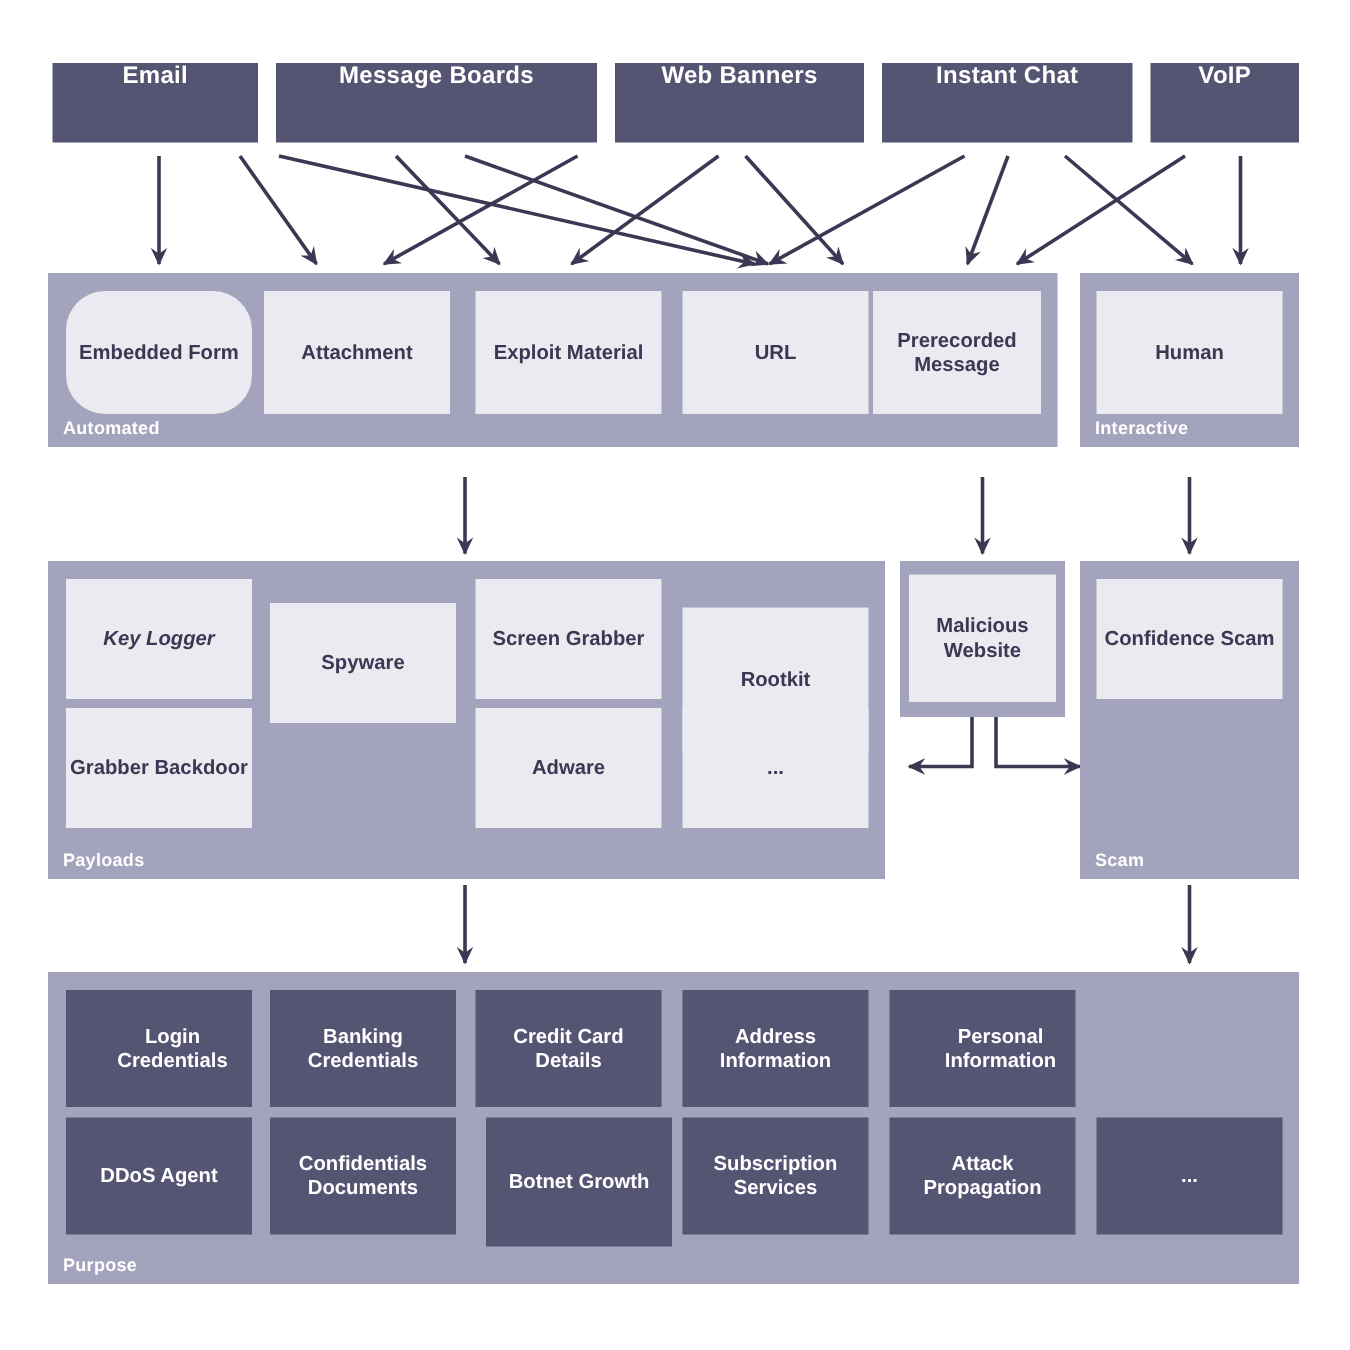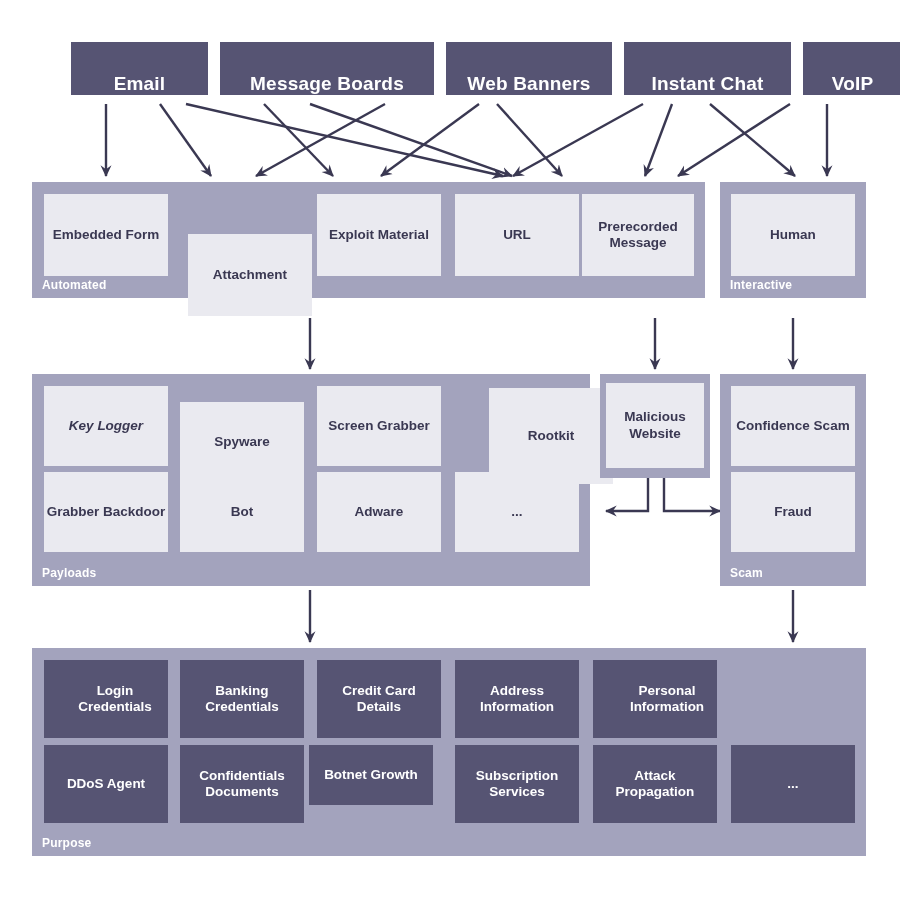--- a/index.html
+++ b/index.html
@@ -22,29 +22,28 @@
     height: 900px;
   }
 
   
   .abs { position: absolute; box-sizing: border-box; }
 
   
   .channel-box {
     background: #565473;
     color: #ffffff;
-    font-size: 19px;
+    font-size: 16px;
     font-weight: bold;
     display: flex;
-    align-items: flex-end;
+    align-items: flex-start;
     justify-content: center;
     text-align: center;
     letter-spacing: 0.2px;
     line-height: 1.15;
-    margin-left: 36px;
   }
 
   
   .band {
     background: #a3a3bd;
   }
   .band-label {
     position: absolute;
     left: 10px;
     bottom: 6px;
@@ -146,24 +145,24 @@
   <div class="abs channel-box" style="left:588px; top:42px; width:167px; height:53px;">
     <span>Instant Chat</span>
   </div>
   <div class="abs channel-box" style="left:767px; top:42px; width:99px; height:53px;">
     <span>VoIP</span>
   </div>
 
   <div class="abs band" style="left:32px; top:182px; width:673px; height:116px;">
     <span class="band-label">Automated</span>
   </div>
-  <div class="abs item-box" style="left:44px;  top:194px; width:124px; height:82px;">
+  <div class="abs item-box" style="left:44px;  top:194px; width:124px; height:82px;border-radius:26px;">
     <span>Embedded Form</span>
   </div>
-  <div class="abs item-box" style="left:188px; top:194px; width:124px; height:82px;margin-top:40px;">
+  <div class="abs item-box" style="left:176px; top:194px; width:124px; height:82px;">
     <span>Attachment</span>
   </div>
   <div class="abs item-box" style="left:317px; top:194px; width:124px; height:82px;">
     <span>Exploit Material</span>
   </div>
   <div class="abs item-box" style="left:455px; top:194px; width:124px; height:82px;">
     <span>URL</span>
   </div>
   <div class="abs item-box" style="left:582px; top:194px; width:112px; height:82px;">
     <span>Prerecorded Message</span>
@@ -181,50 +180,44 @@
   </div>
   <div class="abs item-box" style="left:44px;  top:386px; width:124px; height:80px;font-style:italic;">
     <span>Key Logger</span>
   </div>
   <div class="abs item-box" style="left:180px; top:402px; width:124px; height:80px;">
     <span>Spyware</span>
   </div>
   <div class="abs item-box" style="left:317px; top:386px; width:124px; height:80px;">
     <span>Screen Grabber</span>
   </div>
-  <div class="abs item-box" style="left:455px; top:388px; width:124px; height:96px;margin-left:34px;">
+  <div class="abs item-box" style="left:455px; top:405px; width:124px; height:96px;">
     <span>Rootkit</span>
   </div>
   <div class="abs item-box" style="left:44px;  top:472px; width:124px; height:80px;">
     <span>Grabber Backdoor</span>
-  </div>
-  <div class="abs item-box" style="left:180px; top:472px; width:124px; height:80px;">
-    <span>Bot</span>
   </div>
   <div class="abs item-box" style="left:317px; top:472px; width:124px; height:80px;">
     <span>Adware</span>
   </div>
   <div class="abs item-box" style="left:455px; top:472px; width:124px; height:80px;">
     <span>...</span>
   </div>
 
   <div class="abs band" style="left:600px; top:374px; width:110px; height:104px;"></div>
   <div class="abs item-box" style="left:606px; top:383px; width:98px; height:85px;">
     <span>Malicious Website</span>
   </div>
 
   <div class="abs band" style="left:720px; top:374px; width:146px; height:212px;">
     <span class="band-label">Scam</span>
   </div>
   <div class="abs item-box" style="left:731px; top:386px; width:124px; height:80px;">
     <span>Confidence Scam</span>
   </div>
-  <div class="abs item-box" style="left:731px; top:472px; width:124px; height:80px;">
-    <span>Fraud</span>
-  </div>
 
   <div class="abs band" style="left:32px; top:648px; width:834px; height:208px;">
     <span class="band-label">Purpose</span>
   </div>
   <div class="abs item-box dark" style="left:44px;  top:660px; width:124px; height:78px;padding-left:20px;">
     <span>Login Credentials</span>
   </div>
   <div class="abs item-box dark" style="left:180px; top:660px; width:124px; height:78px;">
     <span>Banking Credentials</span>
   </div>
@@ -236,21 +229,21 @@
   </div>
   <div class="abs item-box dark" style="left:593px; top:660px; width:124px; height:78px;padding-left:26px;">
     <span>Personal Information</span>
   </div>
   <div class="abs item-box dark" style="left:44px;  top:745px; width:124px; height:78px;">
     <span>DDoS Agent</span>
   </div>
   <div class="abs item-box dark" style="left:180px; top:745px; width:124px; height:78px;">
     <span>Confidentials Documents</span>
   </div>
-  <div class="abs item-box dark" style="left:309px; top:745px; width:124px; height:60px;">
+  <div class="abs item-box dark" style="left:324px; top:745px; width:124px; height:86px;">
     <span>Botnet Growth</span>
   </div>
   <div class="abs item-box dark" style="left:455px; top:745px; width:124px; height:78px;justify-content:flex-end;">
     <span>Subscription Services</span>
   </div>
   <div class="abs item-box dark" style="left:593px; top:745px; width:124px; height:78px;">
     <span>Attack Propagation</span>
   </div>
   <div class="abs item-box dark" style="left:731px; top:745px; width:124px; height:78px;">
     <span>...</span>

